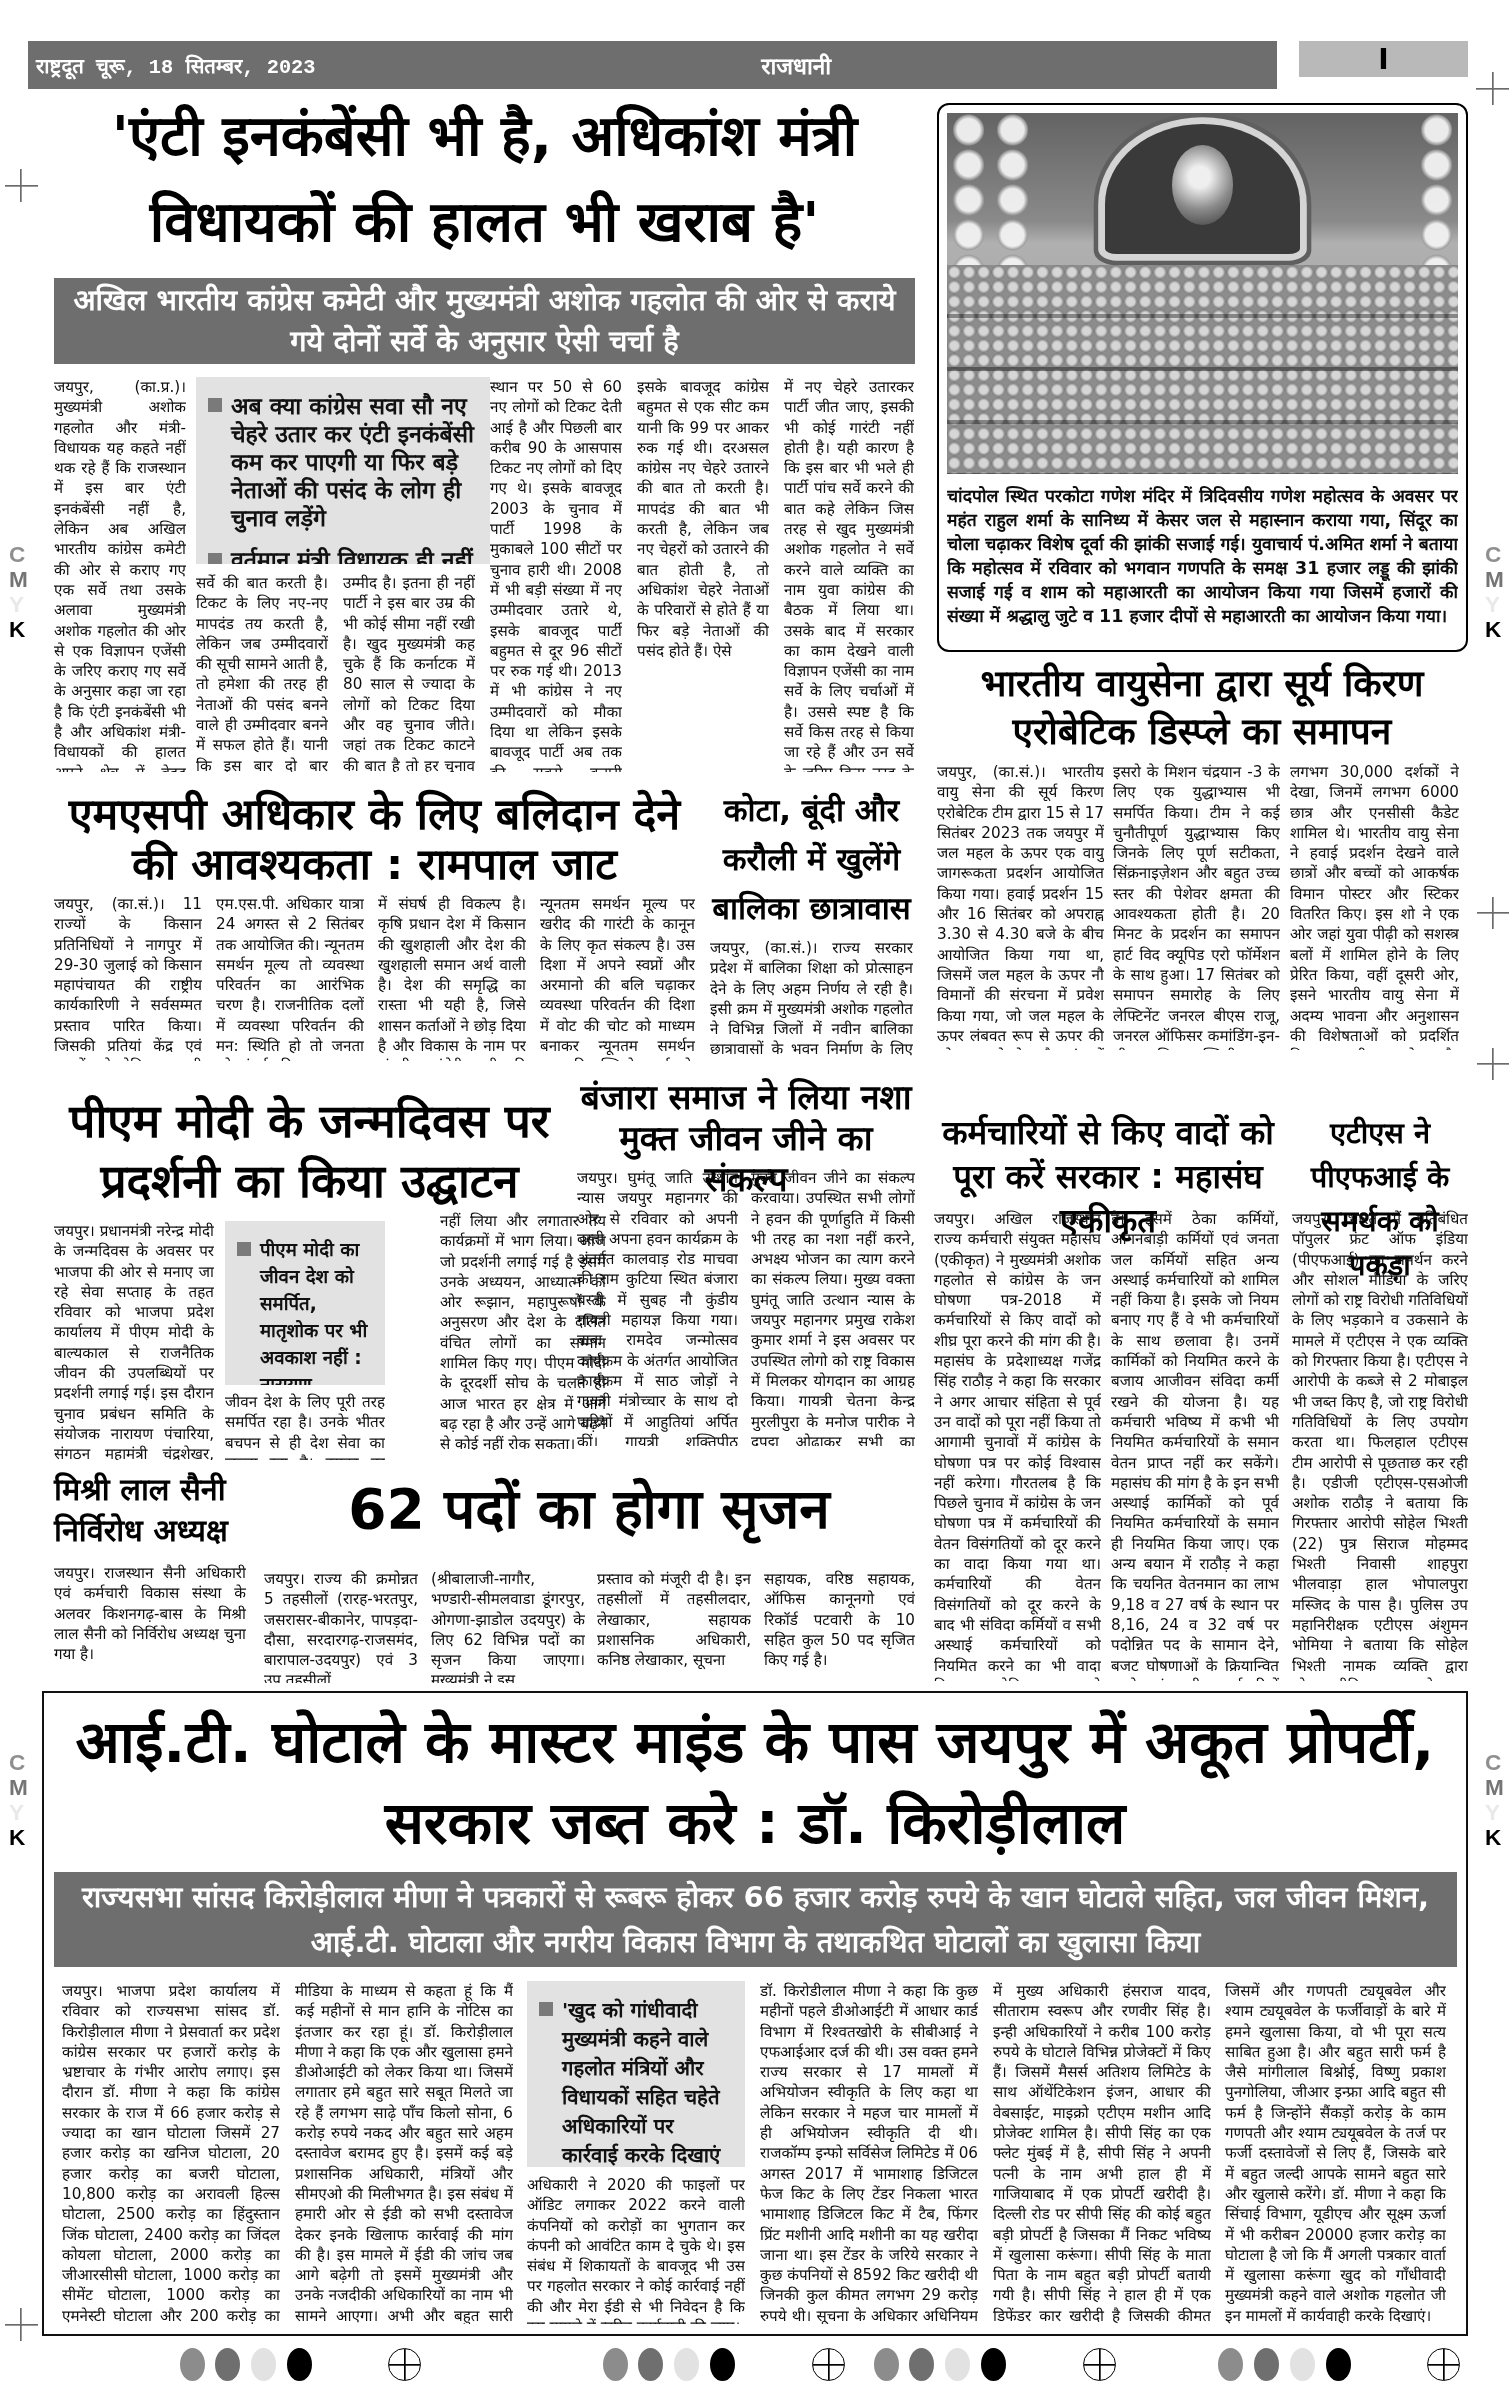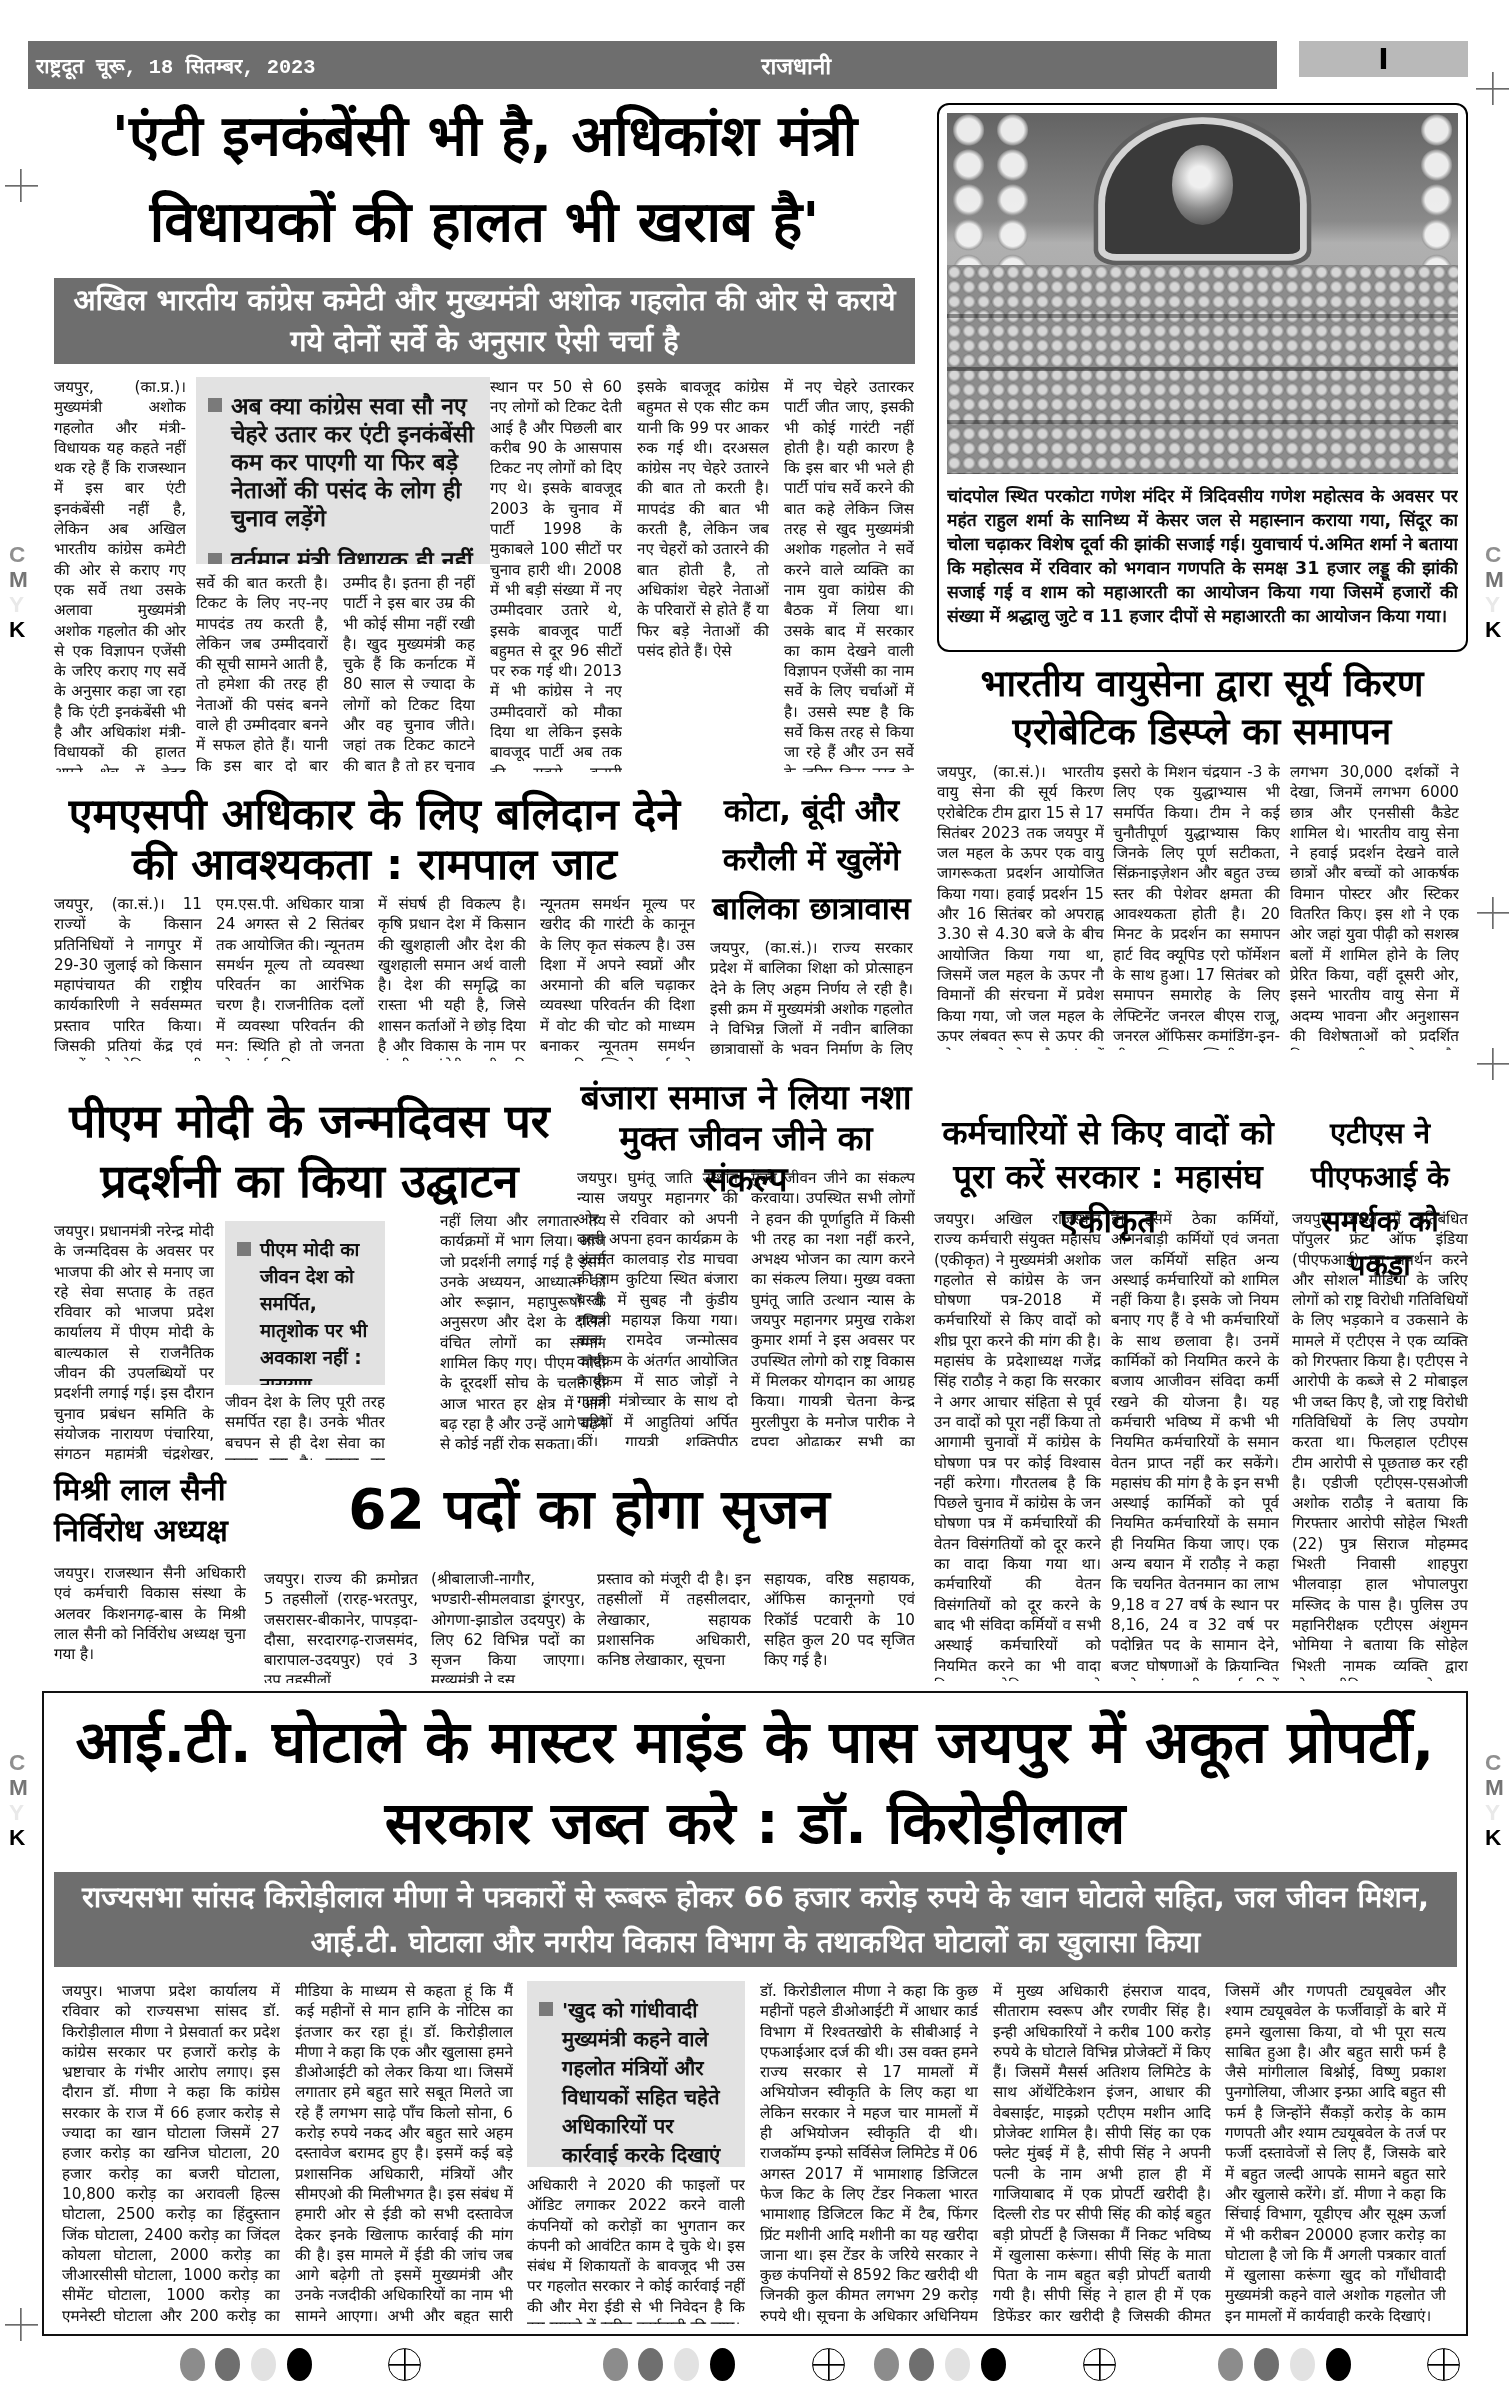--- a/index.html
+++ b/index.html
@@ -171,21 +171,21 @@
   <div class="abs hl" style="left:1292px;top:1111px;width:176px;height:90px;font-size:29px;line-height:44px;">एटीएस ने पीएफआई के समर्थक को पकड़ा</div>
   <div class="abs col" style="left:1292px;top:1209px;width:176px;height:472px;">जयपुर। भारत में प्रतिबंधित पॉपुलर फ्रंट ऑफ इंडिया (पीएफआई) का समर्थन करने और सोशल मीडिया के जरिए लोगों को राष्ट्र विरोधी गतिविधियों के लिए भड़काने व उकसाने के मामले में एटीएस ने एक व्यक्ति को गिरफ्तार किया है। एटीएस ने आरोपी के कब्जे से 2 मोबाइल भी जब्त किए है, जो राष्ट्र विरोधी गतिविधियों के लिए उपयोग करता था। फिलहाल एटीएस टीम आरोपी से पूछताछ कर रही है। एडीजी एटीएस-एसओजी अशोक राठौड़ ने बताया कि गिरफ्तार आरोपी सोहेल भिश्ती (22) पुत्र सिराज मोहम्मद भिश्ती निवासी शाहपुरा भीलवाड़ा हाल भोपालपुरा मस्जिद के पास है। पुलिस उप महानिरीक्षक एटीएस अंशुमन भोमिया ने बताया कि सोहेल भिश्ती नामक व्यक्ति द्वारा सोशल मीडिया का उपयोग कर राष्ट्र विरोधी गतिविधियों में लिप्त होने की सूचना प्राप्त हुई। एटीएस की टीम को तुरंत कार्रवाई के लिए भीलवाड़ा भेजा गया। टीम ने संदिग्ध सोहेल भिश्ती को पकड़कर जांच की। जांच में मोहम्मद सोहेल भिश्ती के सोशल मीडिया के जरिए लोगों को राष्ट्र विरोधी गतिविधियों के लिए उकसाने व भड़काने में संलिप्त पाया गया।</div>
 
   <div class="abs hl left" style="left:54px;top:1469px;width:192px;height:85px;font-size:30.5px;line-height:41px;">मिश्री लाल सैनी निर्विरोध अध्यक्ष</div>
   <div class="abs col" style="left:54px;top:1563px;width:192px;height:120px;">जयपुर। राजस्थान सैनी अधिकारी एवं कर्मचारी विकास संस्था के अलवर किशनगढ़-बास के मिश्री लाल सैनी को निर्विरोध अध्यक्ष चुना गया है।</div>
 
   <div class="abs hl" style="left:264px;top:1464px;width:650px;height:91px;font-size:55px;line-height:90px;">62 पदों का होगा सृजन</div>
   <div class="abs col" style="left:264px;top:1569px;width:154px;height:114px;">जयपुर। राज्य की क्रमोन्नत 5 तहसीलों (रारह-भरतपुर, जसरासर-बीकानेर, पापड़दा-दौसा, सरदारगढ़-राजसमंद, बारापाल-उदयपुर) एवं 3 उप तहसीलों</div>
   <div class="abs col" style="left:431px;top:1569px;width:154px;height:114px;">(श्रीबालाजी-नागौर, भण्डारी-सीमलवाडा डूंगरपुर, ओगणा-झाडोल उदयपुर) के लिए 62 विभिन्न पदों का सृजन किया जाएगा। मुख्यमंत्री ने इस</div>
   <div class="abs col" style="left:597px;top:1569px;width:154px;height:114px;">प्रस्ताव को मंजूरी दी है। इन तहसीलों में तहसीलदार, लेखाकार, सहायक प्रशासनिक अधिकारी, कनिष्ठ लेखाकार, सूचना</div>
-  <div class="abs col" style="left:764px;top:1569px;width:151px;height:114px;">सहायक, वरिष्ठ सहायक, ऑफिस कानूनगो एवं रिकॉर्ड पटवारी के 10 सहित कुल 20 पद सृजित किए गई है।</div>
+  <div class="abs col" style="left:764px;top:1569px;width:151px;height:114px;">सहायक, वरिष्ठ सहायक, ऑफिस कानूनगो एवं रिकॉर्ड पटवारी के 10 सहित कुल 50 पद सृजित किए गई है।</div>
 
   <div class="abs bigbox" style="left:42px;top:1691px;width:1426px;height:645px;"></div>
   <div class="abs hl" style="left:62px;top:1702px;width:1386px;height:165px;font-size:58px;line-height:81px;">आई.टी. घोटाले के मास्टर माइंड के पास जयपुर में अकूत प्रोपर्टी, सरकार जब्त करे : डॉ. किरोड़ीलाल</div>
   <div class="abs strip" style="left:54px;top:1872px;width:1403px;height:95px;font-size:29px;line-height:45px;">राज्यसभा सांसद किरोड़ीलाल मीणा ने पत्रकारों से रूबरू होकर 66 हजार करोड़ रुपये के खान घोटाले सहित, जल जीवन मिशन, आई.टी. घोटाला और नगरीय विकास विभाग के तथाकथित घोटालों का खुलासा किया</div>
 
   <div class="abs col" style="left:62px;top:1981px;width:218px;height:343px;">जयपुर। भाजपा प्रदेश कार्यालय में रविवार को राज्यसभा सांसद डॉ. किरोड़ीलाल मीणा ने प्रेसवार्ता कर प्रदेश कांग्रेस सरकार पर हजारों करोड़ के भ्रष्टाचार के गंभीर आरोप लगाए। इस दौरान डॉ. मीणा ने कहा कि कांग्रेस सरकार के राज में 66 हजार करोड़ से ज्यादा का खान घोटाला जिसमें 27 हजार करोड़ का खनिज घोटाला, 20 हजार करोड़ का बजरी घोटाला, 10,800 करोड़ का अरावली हिल्स घोटाला, 2500 करोड़ का हिंदुस्तान जिंक घोटाला, 2400 करोड़ का जिंदल कोयला घोटाला, 2000 करोड़ का जीआरसीसी घोटाला, 1000 करोड़ का सीमेंट घोटाला, 1000 करोड़ का एमनेस्टी घोटाला और 200 करोड़ का घोटाला शामिल है। इसके अलावा जल जीवन मिशन घोटाला, आईटी घोटाला, सीएमएचओ घोटाले सहित कई घोटाले का जिक्र करते हुए गहलोत सरकार पर तंज कसते हुए कहा कि वो मान हानि का दावा करने के लिए मेरी तरफ से स्वतंत्र हैं। मैं</div>
   <div class="abs col" style="left:295px;top:1981px;width:218px;height:343px;">मीडिया के माध्यम से कहता हूं कि मैं कई महीनों से मान हानि के नोटिस का इंतजार कर रहा हूं। डॉ. किरोड़ीलाल मीणा ने कहा कि एक और खुलासा हमने डीओआईटी को लेकर किया था। जिसमें लगातार हमे बहुत सारे सबूत मिलते जा रहे हैं लगभग साढ़े पाँच किलो सोना, 6 करोड़ रुपये नकद और बहुत सारे अहम दस्तावेज बरामद हुए है। इसमें कई बड़े प्रशासनिक अधिकारी, मंत्रियों और सीमएओ की मिलीभगत है। इस संबंध में हमारी ओर से ईडी को सभी दस्तावेज देकर इनके खिलाफ कार्रवाई की मांग की है। इस मामले में ईडी की जांच जब आगे बढ़ेगी तो इसमें मुख्यमंत्री और उनके नजदीकी अधिकारियों का नाम भी सामने आएगा। अभी और बहुत सारी ऐसी कंपनियां हैं जिनके दस्तावेज हमने ईडी को दिया है, जिसमें एक अतिरिक्त निदेशक आरसी शर्मा जो अब रिटायर्ड हो चुके हैं, इस</div>
   <div class="abs pull" style="left:527px;top:1981px;width:218px;height:186px;">
     <div class="row">
       <span class="sq"></span>

